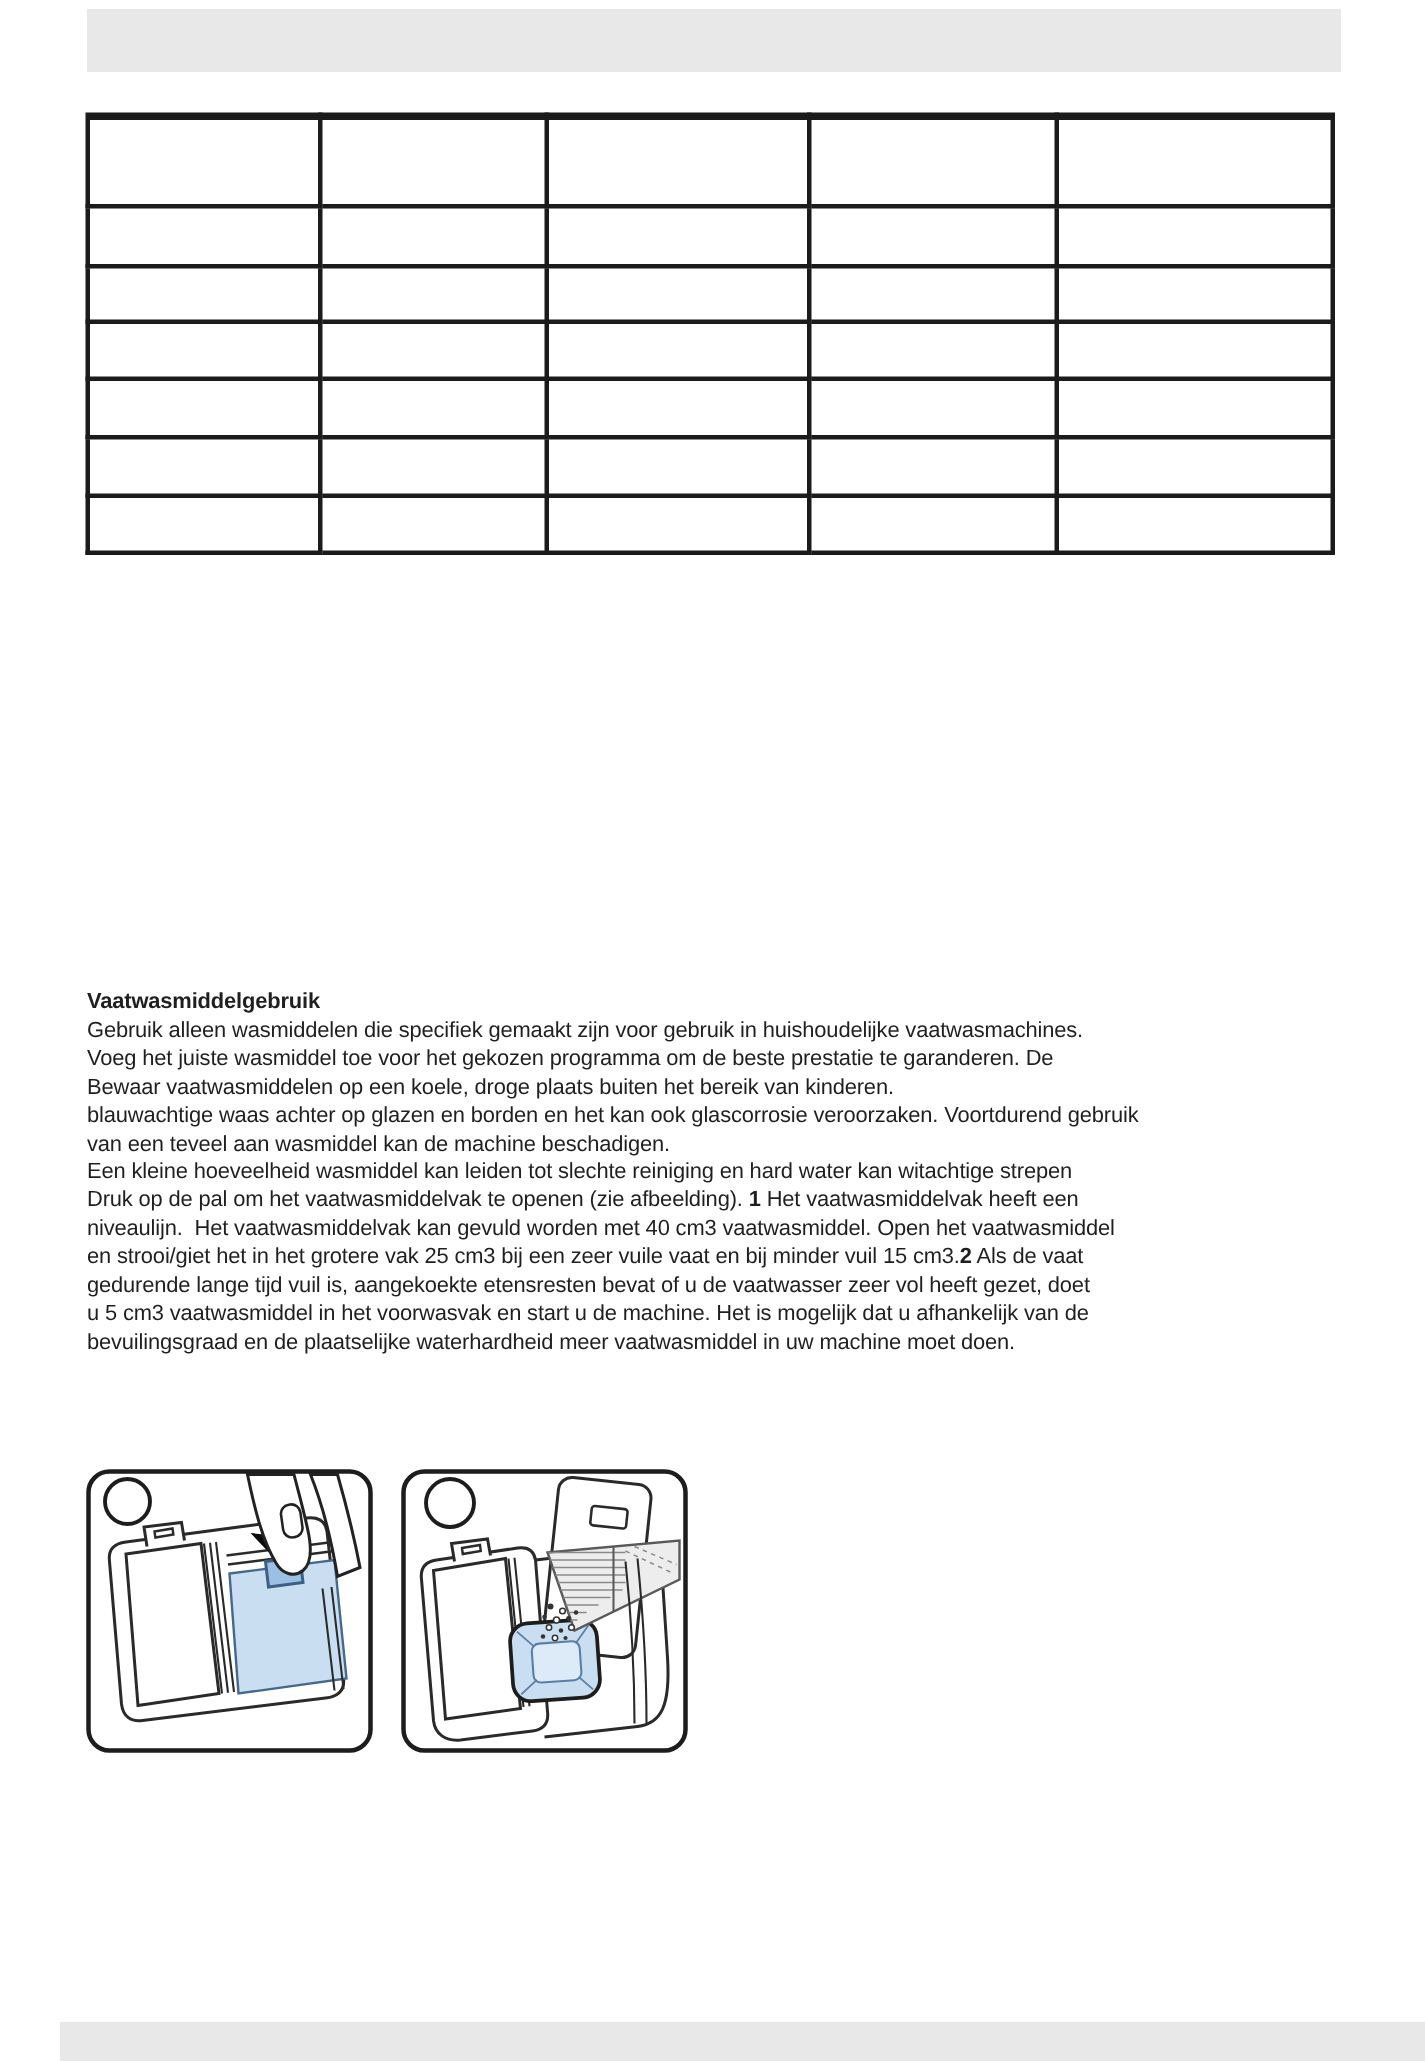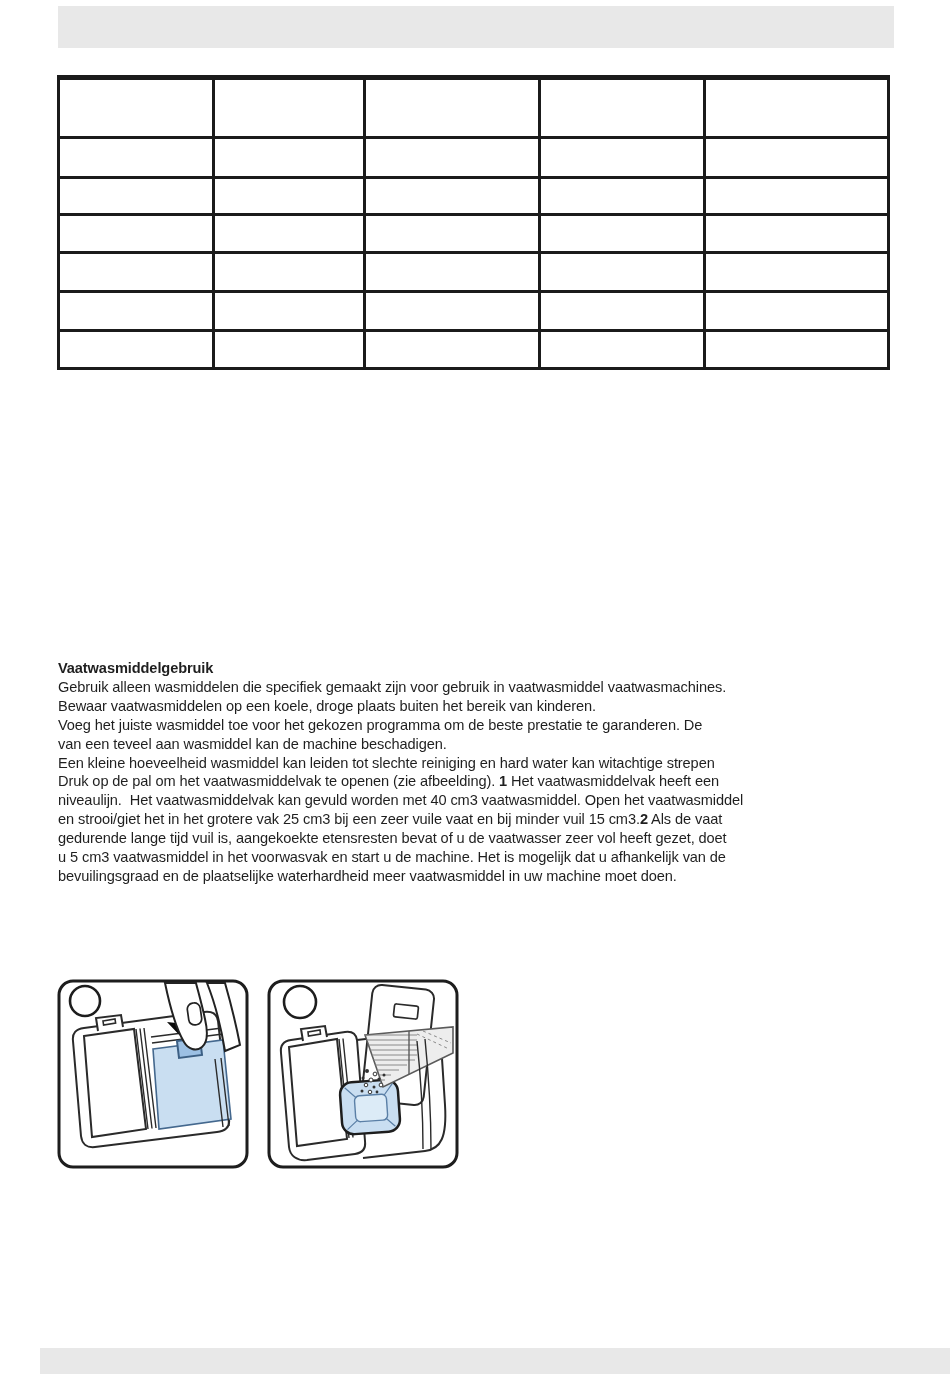--- a/index.html
+++ b/index.html
@@ -81,23 +81,24 @@
         <td></td>
         <td></td>
         <td></td>
       </tr>
     </tbody>
   </table>
 
 <div class="abs" id="textBlock">
   <div class="heading">Vaatwasmiddelgebruik</div>
   <div>
-      <div class="line">Gebruik alleen wasmiddelen die specifiek gemaakt zijn voor gebruik in vaatwasmiddel vaatwasmachines.</div>
+      <div class="line">Gebruik alleen wasmiddelen die specifiek gemaakt zijn voor gebruik in huishoudelijke vaatwasmachines.</div>
+      <div class="line">Voeg het juiste wasmiddel toe voor het gekozen programma om de beste prestatie te garanderen. De</div>
       <div class="line">Bewaar vaatwasmiddelen op een koele, droge plaats buiten het bereik van kinderen.</div>
-      <div class="line">Voeg het juiste wasmiddel toe voor het gekozen programma om de beste prestatie te garanderen. De</div>
+      <div class="line">blauwachtige waas achter op glazen en borden en het kan ook glascorrosie veroorzaken. Voortdurend gebruik</div>
       <div class="line">van een teveel aan wasmiddel kan de machine beschadigen.</div>
       <div class="line">Een kleine hoeveelheid wasmiddel kan leiden tot slechte reiniging en hard water kan witachtige strepen</div>
     </div>
   <div>
       <div class="line"><span>Druk op de pal om het vaatwasmiddelvak te openen (zie afbeelding). </span><span class="b">1</span><span> Het vaatwasmiddelvak heeft een</span></div>
       <div class="line"><span>niveaulijn.&nbsp; Het vaatwasmiddelvak kan gevuld worden met 40 cm3 vaatwasmiddel. Open het vaatwasmiddel</span></div>
       <div class="line"><span>en strooi/giet het in het grotere vak 25 cm3 bij een zeer vuile vaat en bij minder vuil 15 cm3.</span><span class="b">2</span><span> Als de vaat</span></div>
       <div class="line"><span>gedurende lange tijd vuil is, aangekoekte etensresten bevat of u de vaatwasser zeer vol heeft gezet, doet</span></div>
       <div class="line"><span>u 5 cm3 vaatwasmiddel in het voorwasvak en start u de machine. Het is mogelijk dat u afhankelijk van de</span></div>
       <div class="line"><span>bevuilingsgraad en de plaatselijke waterhardheid meer vaatwasmiddel in uw machine moet doen.</span></div>

